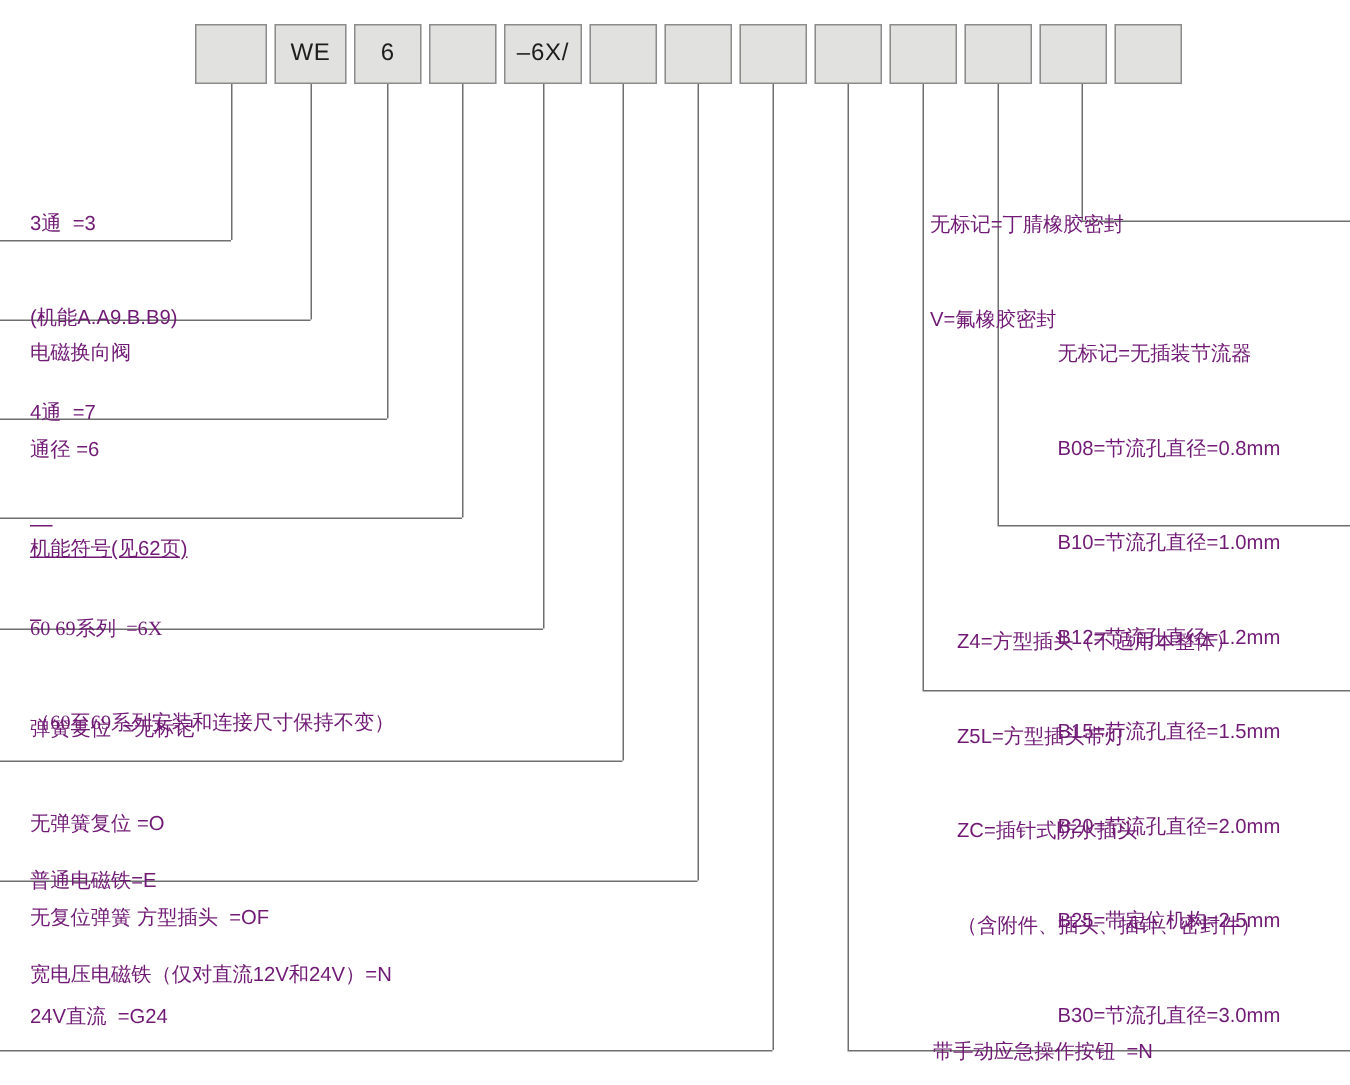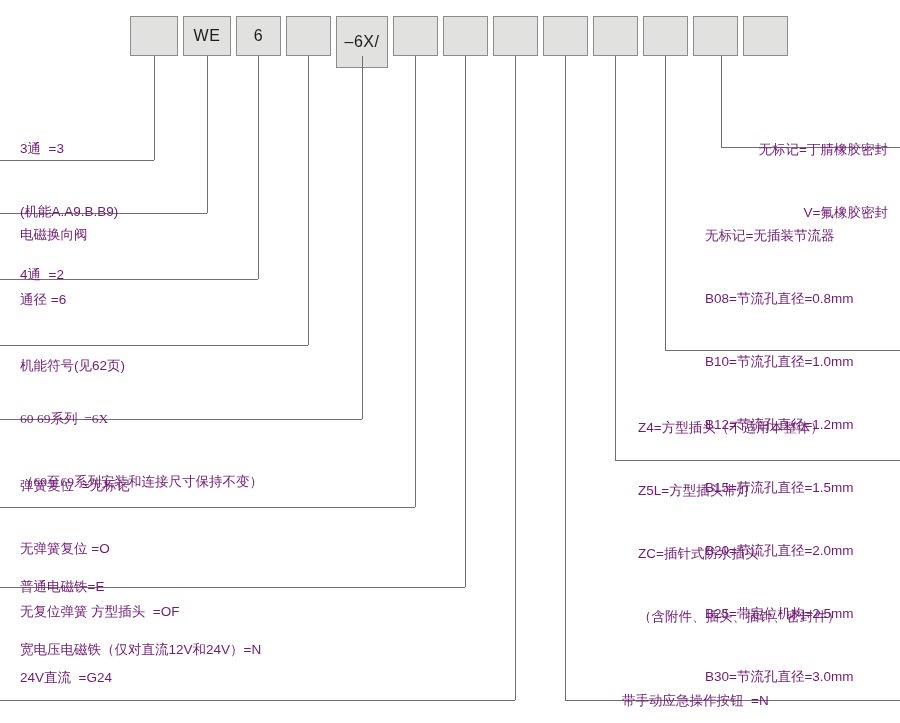--- a/index.html
+++ b/index.html
@@ -30,33 +30,33 @@
   .ln.h{height:1px;}
 
   
   .blk{
     position:absolute;
     font-size:13.5px;
     line-height:21px;
     white-space:pre;
     color:#701a75;
   }
-  .blk.right-align{text-align:right;}
+  .blk.right-align{text-align:left;}
   .blk .row{display:block;}
 </style>
 </head>
 <body>
 
 <div id="stage">
 
   <div class="code-box" style="left:130px;top:16px;width:48px;height:40px;"></div>
   <div class="code-box" style="left:183px;top:16px;width:48px;height:40px;text-align:center;">WE</div>
   <div class="code-box" style="left:236px;top:16px;width:45px;height:40px;">6</div>
   <div class="code-box" style="left:286px;top:16px;width:45px;height:40px;"></div>
-  <div class="code-box" style="left:336px;top:16px;width:52px;height:52px;">–6X/</div>
+  <div class="code-box" style="left:336px;top:16px;width:52px;height:40px;">–6X/</div>
   <div class="code-box" style="left:393px;top:16px;width:45px;height:40px;"></div>
   <div class="code-box" style="left:443px;top:16px;width:45px;height:40px;"></div>
   <div class="code-box" style="left:493px;top:16px;width:45px;height:40px;"></div>
   <div class="code-box" style="left:543px;top:16px;width:45px;height:40px;"></div>
   <div class="code-box" style="left:593px;top:16px;width:45px;height:40px;"></div>
   <div class="code-box" style="left:643px;top:16px;width:45px;height:40px;"></div>
   <div class="code-box" style="left:693px;top:16px;width:45px;height:40px;"></div>
   <div class="code-box" style="left:743px;top:16px;width:45px;height:40px;"></div>
 
   <div class="ln v" style="left:154px;top:56px;height:104px;"></div>
@@ -91,32 +91,32 @@
 
   <div class="ln v" style="left:615px;top:56px;height:404px;"></div>
   <div class="ln h" style="left:615px;top:460px;width:285px;"></div>
 
   <div class="ln v" style="left:565px;top:56px;height:644px;"></div>
   <div class="ln h" style="left:565px;top:700px;width:335px;"></div>
 
   <div class="blk" style="left:20px;top:96px;">
     <span class="row">3通  =3</span>
     <span class="row">(机能A.A9.B.B9)</span>
-    <span class="row">4通  =2</span>
+    <span class="row">4通  =7</span>
   </div>
 
   <div class="blk" style="left:20px;top:182px;">
     <span class="row">电磁换向阀</span>
   </div>
 
   <div class="blk" style="left:20px;top:247px;">
     <span class="row">通径 =6</span>
   </div>
 
-  <div class="blk" style="left:20px;top:313px;">
+  <div class="blk" style="left:20px;top:313px;text-decoration:underline;">
     <span class="row">机能符号(见62页)</span>
   </div>
 
   <div class="blk" style="left:20px;top:366px;font-family:Liberation Serif, serif;">
     <span class="row">60 69系列  =6X</span>
     <span class="row">（60至69系列安装和连接尺寸保持不变）</span>
   </div>
 
   <div class="blk" style="left:20px;top:433px;">
     <span class="row">弹簧复位  =无标记</span>

